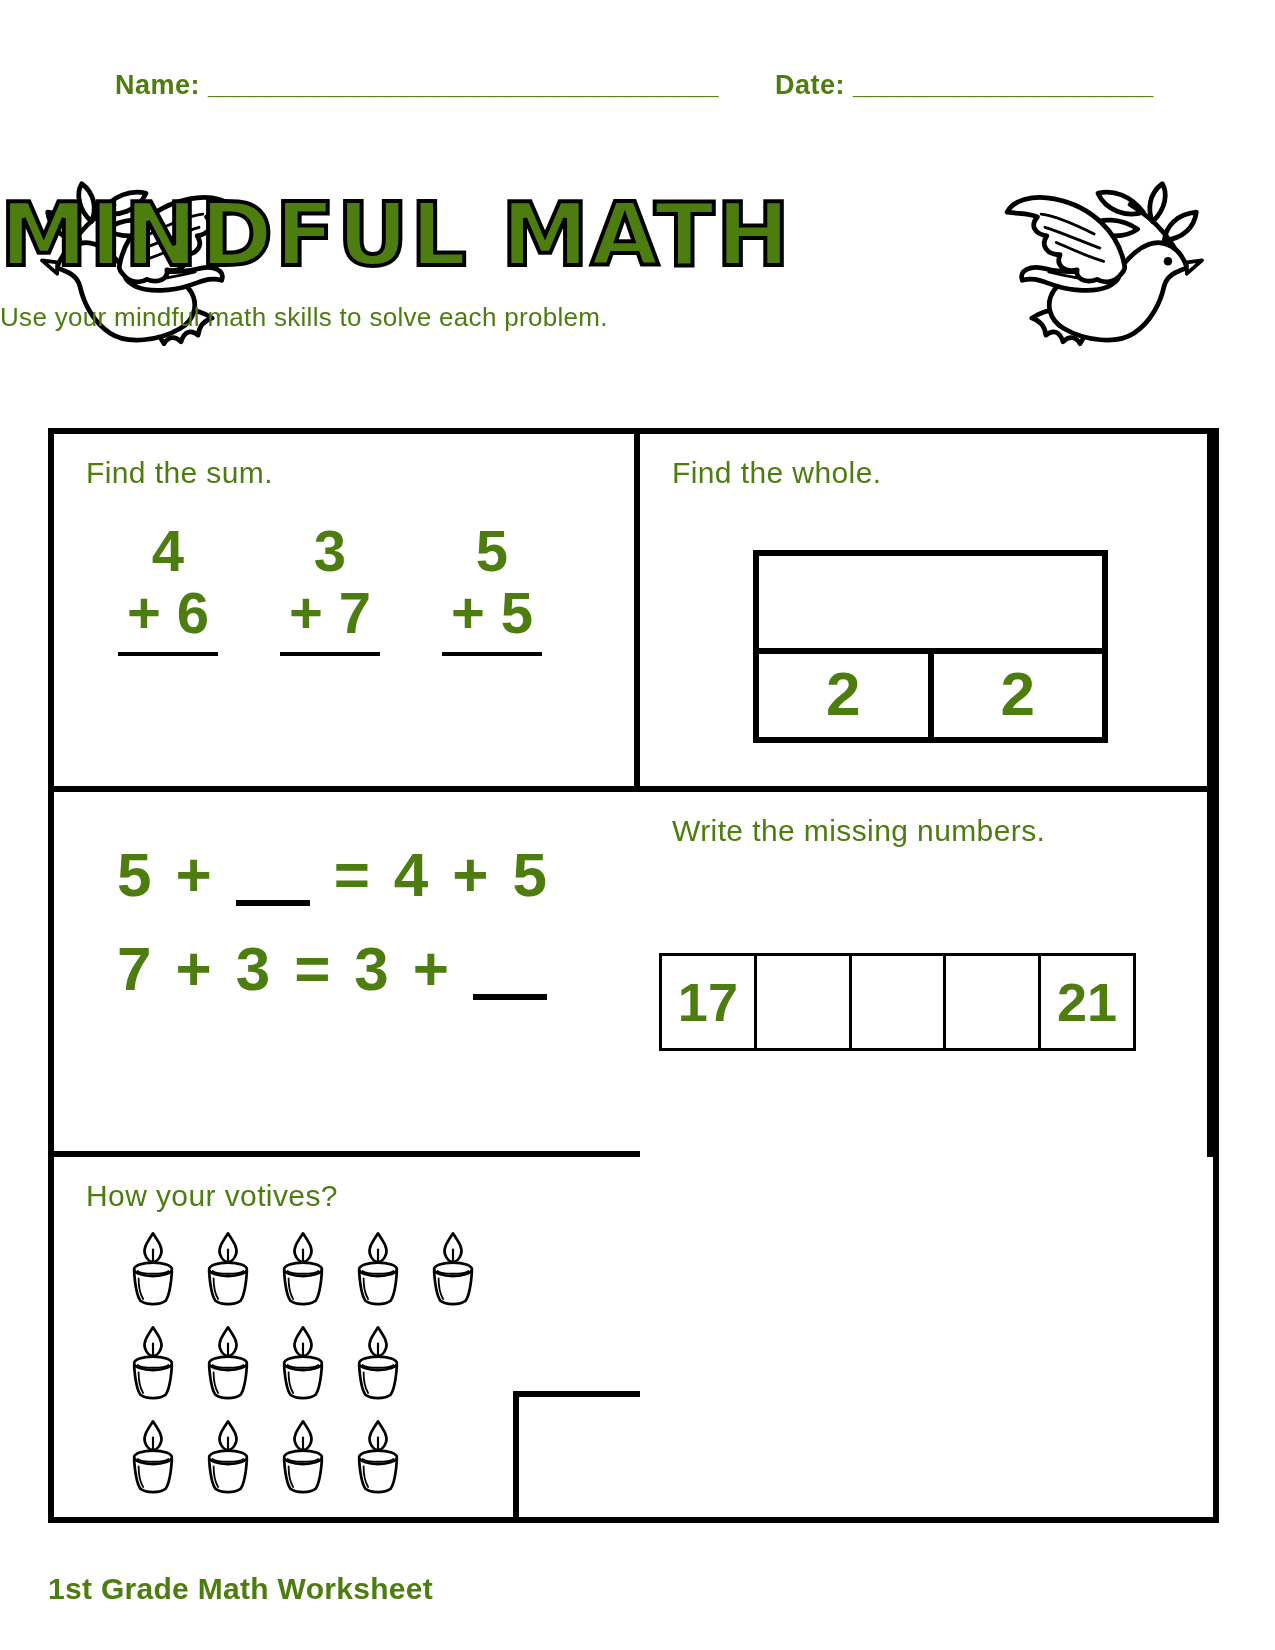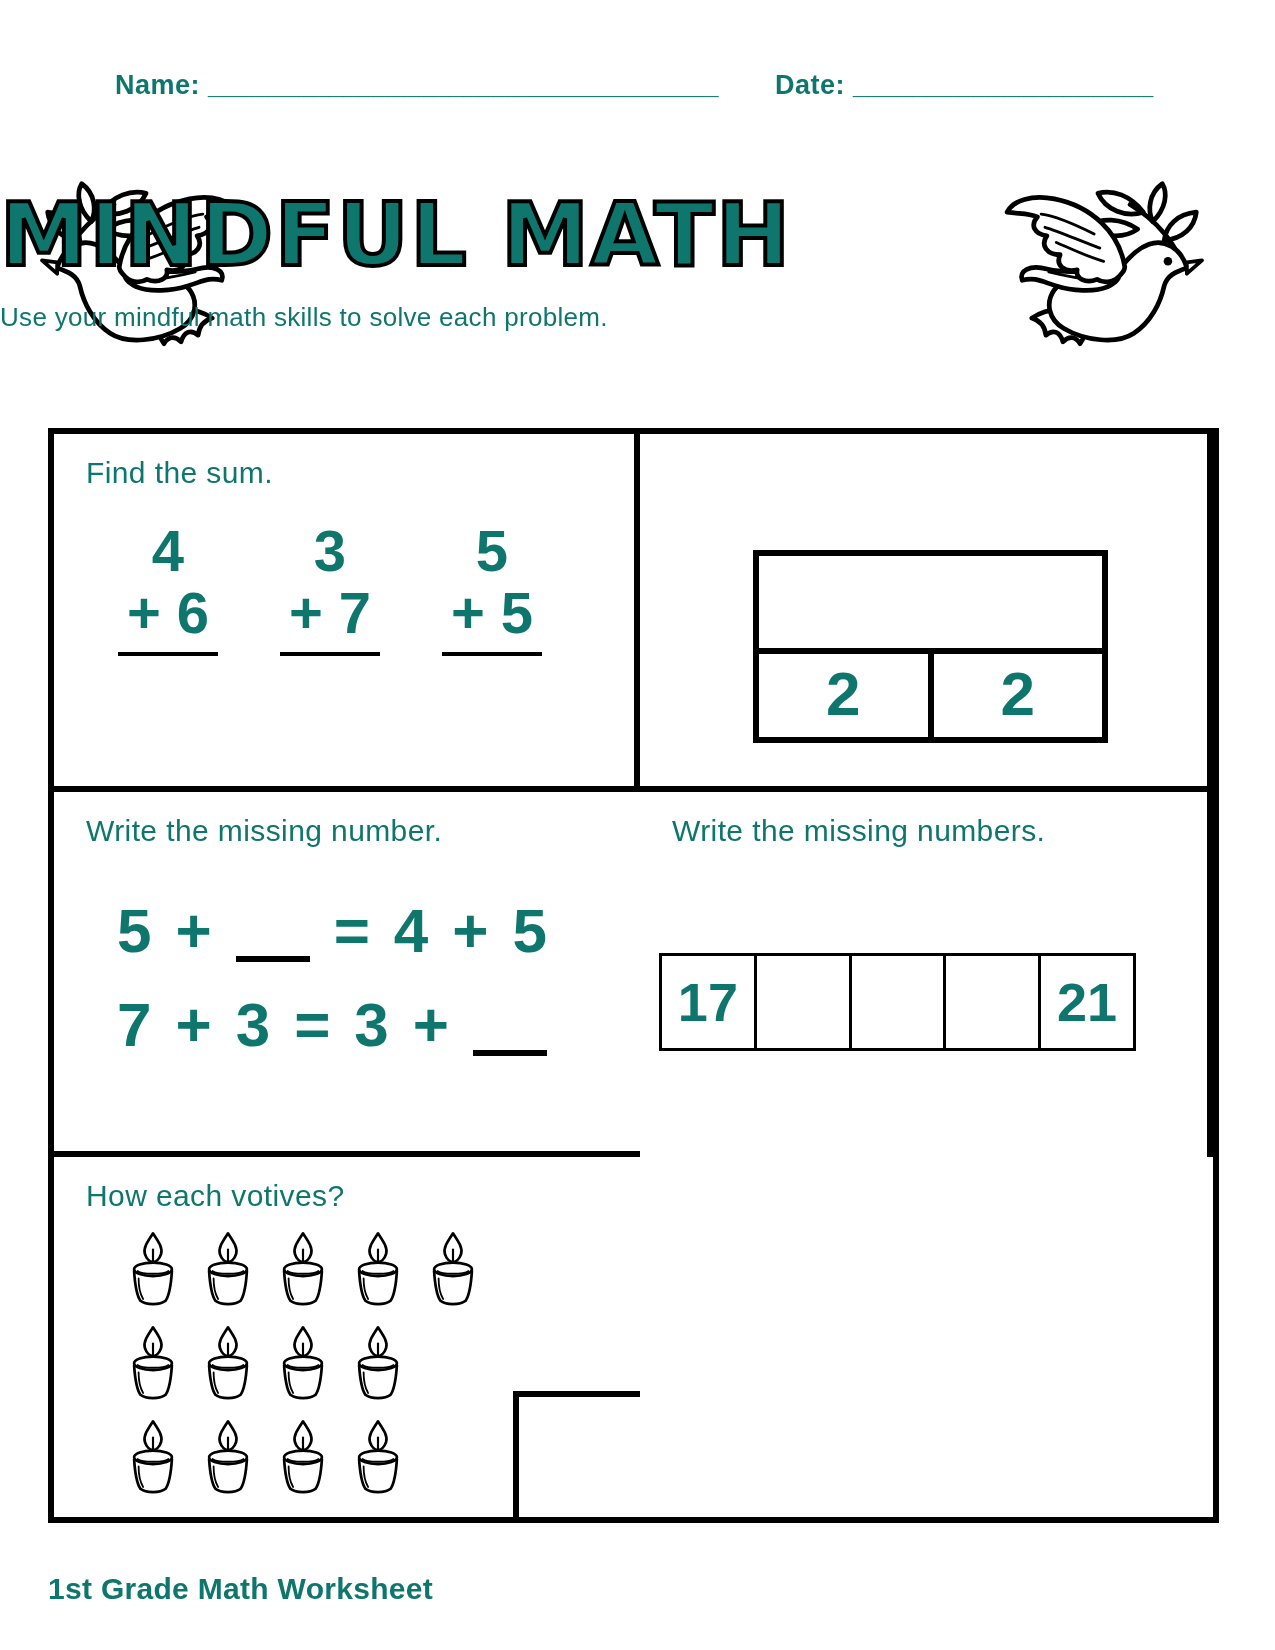--- a/index.html
+++ b/index.html
@@ -1,18 +1,18 @@
 <!DOCTYPE html>
 <html><head>
 <meta charset="utf-8">
 <style>
   html,body{margin:0;padding:0;background:#e8e8e8;}
   .sheet{
     position:relative;width:1275px;height:1650px;background:#fff;
-    font-family:"Liberation Sans", sans-serif;color:#0f766e;overflow:hidden;
+    font-family:"Liberation Sans", sans-serif;color:#4d7c0f;overflow:hidden;
     margin:0 auto;
   }
   
   .field{position:absolute;font-size:27px;font-weight:bold;letter-spacing:.5px;white-space:nowrap;}
   .field .line{font-weight:bold;letter-spacing:0;}
   .name-field{left:115px;top:70px;}
   .date-field{left:775px;top:70px;text-align:right;}
   
   .title{
     position:absolute;left:0;right:0;top:183px;text-align:left;
@@ -182,31 +182,31 @@
               <span>+</span>
               <span>5</span>
             </div>
           <div class="sum-rule"></div>
         </div>
       </div>
     </div>
 
 
     <div class="cell col1 rowB">
+      <div class="prompt">Find the whole.</div>
       <div class="ppw">
         <div class="ppw-whole"></div>
         <div class="ppw-parts">
           <div class="ppw-part ppw-part-left">2</div>
           <div class="ppw-part">2</div>
         </div>
       </div>
     </div>
 
     <div class="cell rowB">
-      <div class="prompt">Write the missing number.</div>
       <div class="equations">
         <div class="equation">
           <span>5</span>
           <span>+</span>
           <span class="blank"></span>
           <span>=</span>
           <span>4</span>
           <span>+</span>
           <span>5</span>
         </div>
@@ -227,21 +227,21 @@
       <div class="seq">
         <div class="seq-box">17</div>
         <div class="seq-box"></div>
         <div class="seq-box"></div>
         <div class="seq-box"></div>
         <div class="seq-box">21</div>
       </div>
     </div>
 
     <div class="cell">
-      <div class="prompt">How each votives?</div>
+      <div class="prompt">How your votives?</div>
       <div class="candles">
           <div class="candle-row">
             <div class="candle"><svg viewBox="0 0 60 92">
                 <use href="#candle"></use>
               </svg></div>
             <div class="candle"><svg viewBox="0 0 60 92">
                 <use href="#candle"></use>
               </svg></div>
             <div class="candle"><svg viewBox="0 0 60 92">
                 <use href="#candle"></use>

